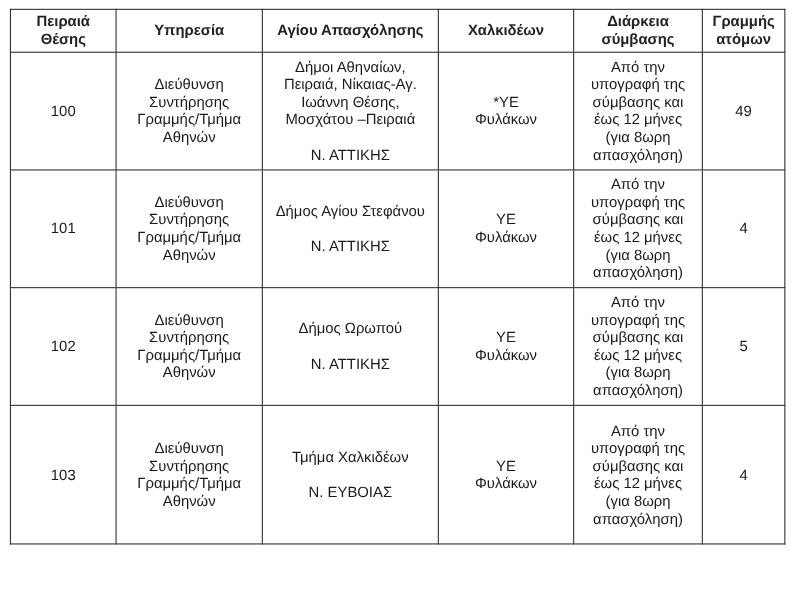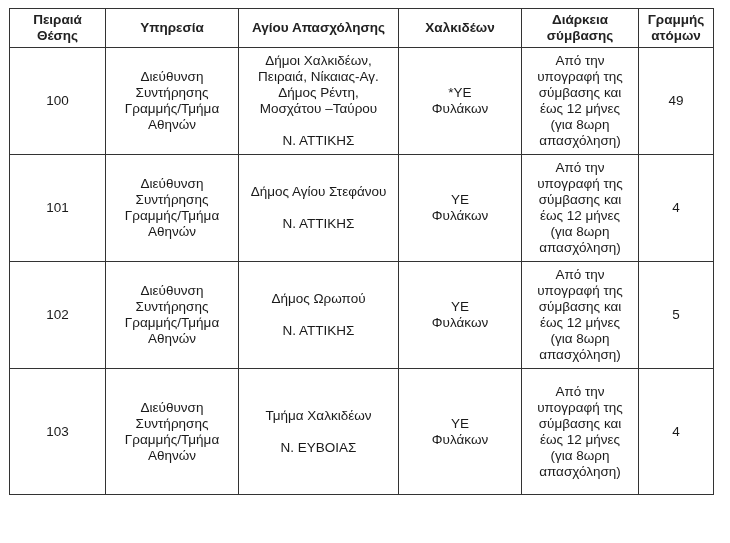--- a/index.html
+++ b/index.html
@@ -57,24 +57,24 @@
     <tbody id="rows">
       <tr class="data-row">
         <td>100</td>
         <td>
           <span class="line">Διεύθυνση</span>
           <span class="line">Συντήρησης</span>
           <span class="line">Γραμμής/Τμήμα</span>
           <span class="line">Αθηνών</span>
         </td>
         <td class="place">
-          <span class="line">Δήμοι Χαλκιδέων,</span>
+          <span class="line">Δήμοι Αθηναίων,</span>
           <span class="line">Πειραιά, Νίκαιας-Αγ.</span>
-          <span class="line">Δήμος Ρέντη,</span>
-          <span class="line">Μοσχάτου –Ταύρου</span>
+          <span class="line">Ιωάννη Θέσης,</span>
+          <span class="line">Μοσχάτου –Πειραιά</span>
           <span class="gap"></span>
           <span class="line">Ν. ΑΤΤΙΚΗΣ</span>
         </td>
         <td>
           <span class="line">*ΥΕ</span>
           <span class="line">Φυλάκων</span>
         </td>
         <td>
           <span class="line">Από την</span>
           <span class="line">υπογραφή της</span>

